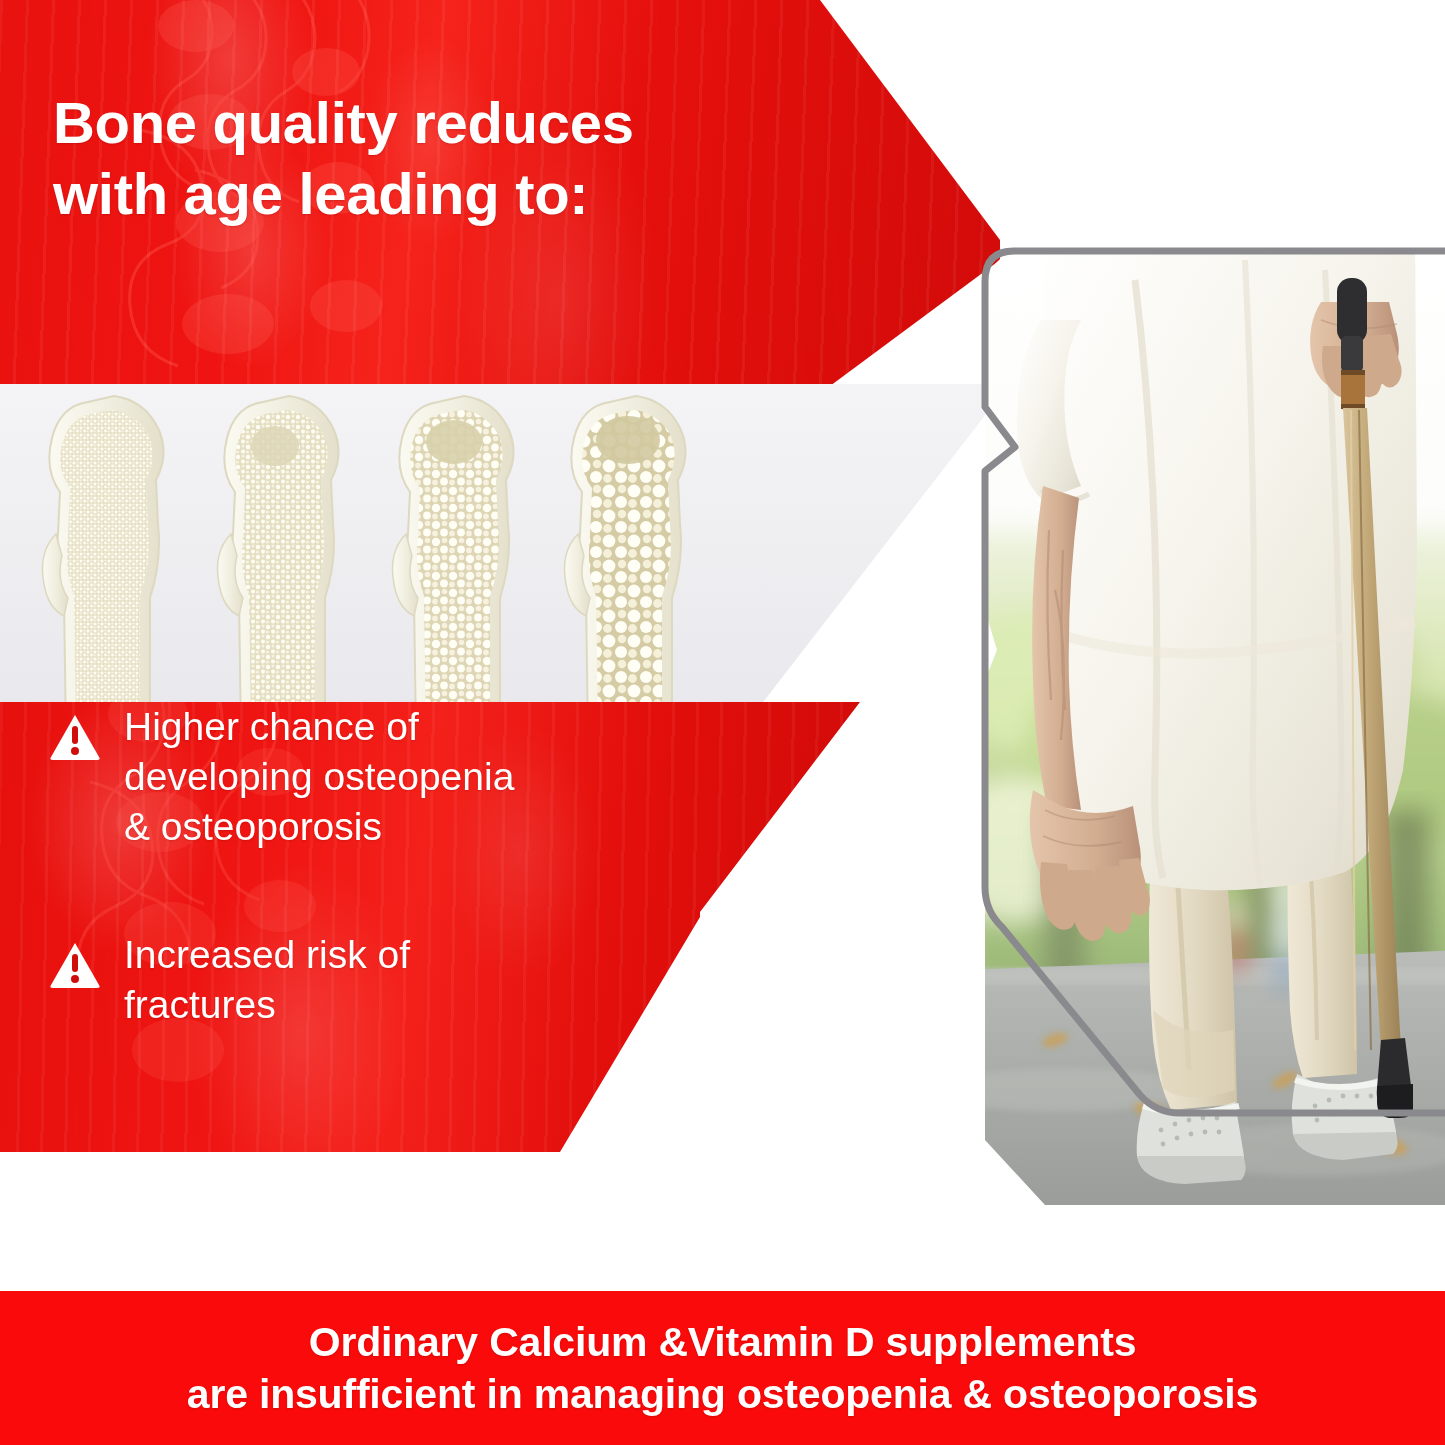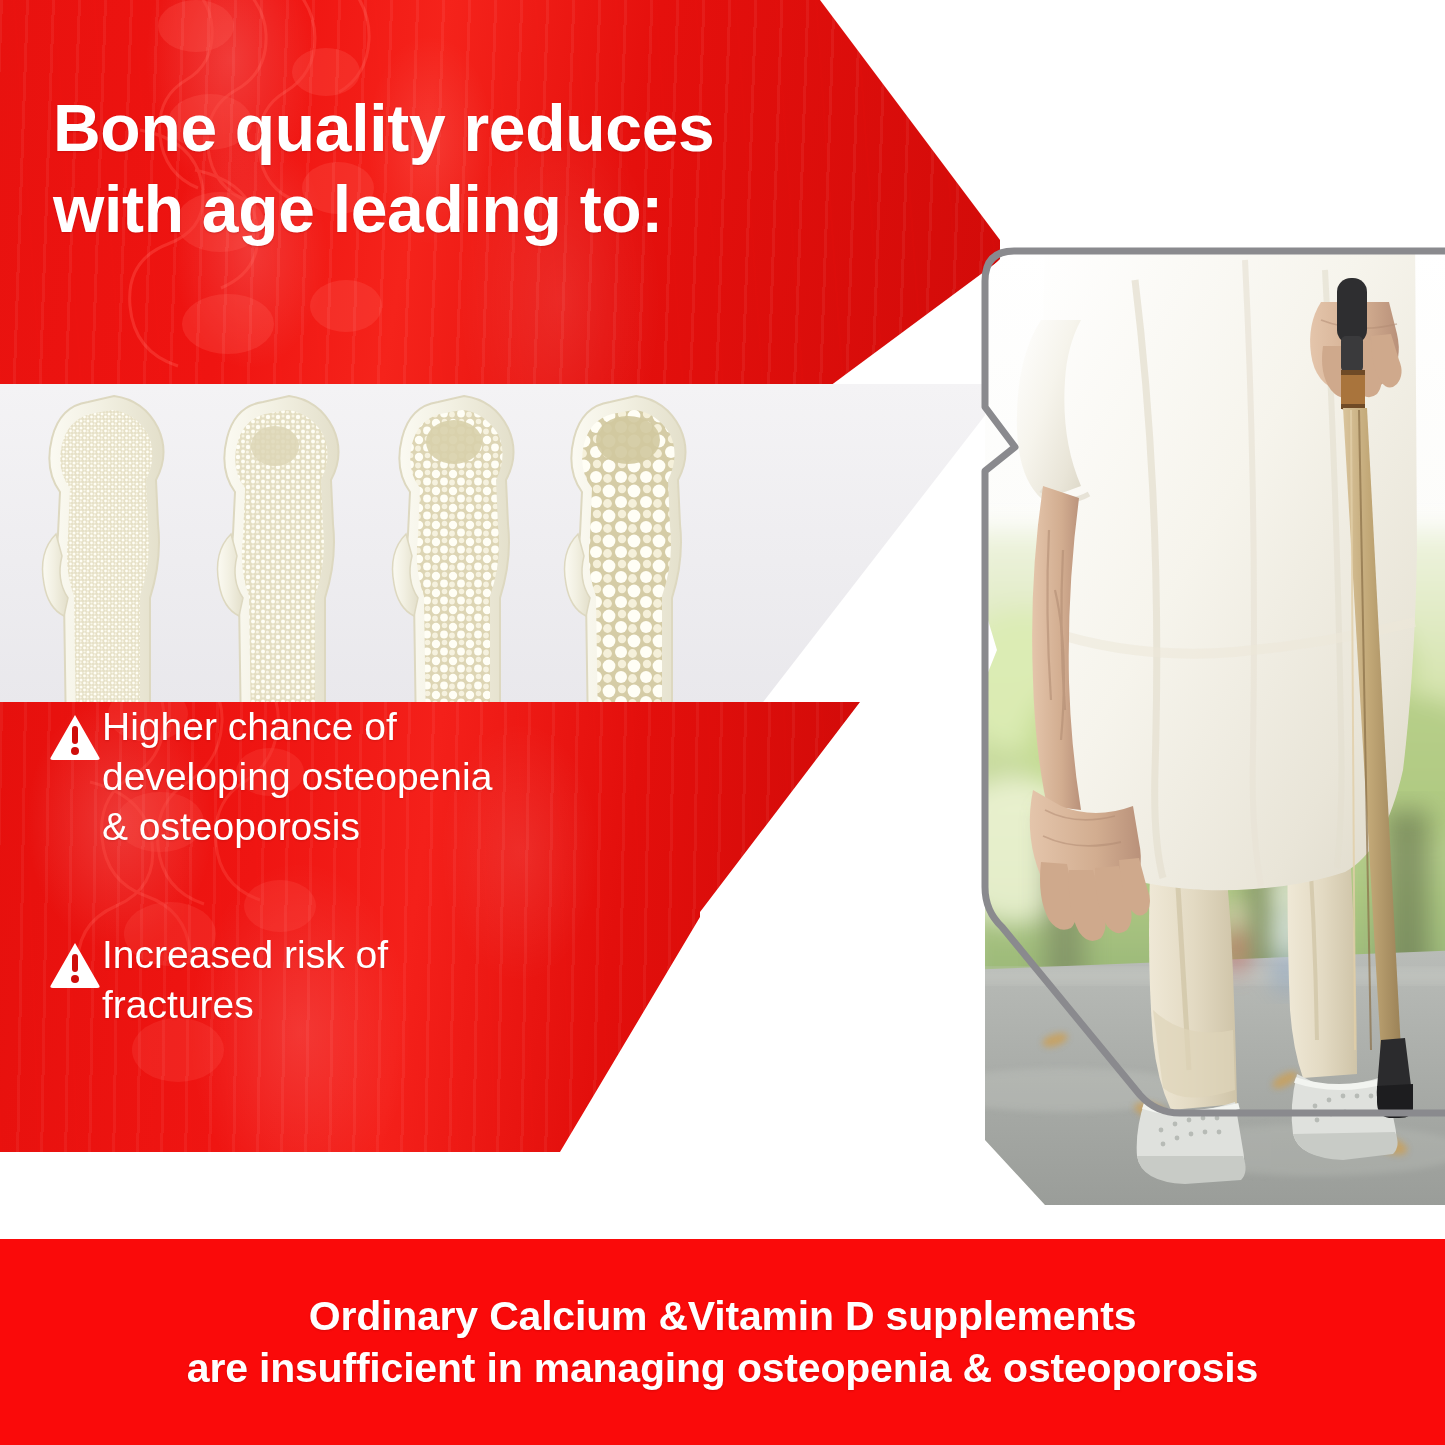--- a/index.html
+++ b/index.html
@@ -25,21 +25,21 @@
       repeating-linear-gradient(86deg, rgba(160,0,0,.07) 0 2px, rgba(0,0,0,0) 2px 40px);
     mix-blend-mode:screen;pointer-events:none;
   }
   .spine{
     position:absolute;left:100px;top:-20px;width:330px;height:430px;
     opacity:.5;pointer-events:none;
   }
 
   .hero-title{
     position:absolute;left:53px;top:88px;width:700px;
-    color:#fff;font-size:66px;font-weight:bold;line-height:1.22;
+    color:#fff;font-size:58px;font-weight:bold;line-height:1.22;
     letter-spacing:-0.3px;
     text-shadow:0 1px 2px rgba(120,0,0,.25);
     white-space:pre-line;
   }
 
   
   .bone-strip{
     position:absolute;left:0;top:384px;width:1000px;height:322px;
     background:linear-gradient(180deg,#f4f3f5 0%,#eeedf0 55%,#e9e8ec 100%);
     clip-path:polygon(0 0, 1000px 0, 1000px 12px, 760px 322px, 0 322px);
@@ -60,21 +60,21 @@
   .body-texture{
     position:absolute;inset:0;
     background:
       repeating-linear-gradient(91deg, rgba(255,255,255,.05) 0 3px, rgba(255,255,255,0) 3px 24px),
       repeating-linear-gradient(88deg, rgba(150,0,0,.06) 0 2px, rgba(0,0,0,0) 2px 38px);
     mix-blend-mode:screen;pointer-events:none;
   }
   .spine2{position:absolute;left:60px;top:-40px;width:300px;height:520px;opacity:.45;pointer-events:none;}
 
   .bullets{position:absolute;left:0;top:702px;width:720px;}
-  .bullet{display:flex;align-items:flex-start;padding:0 0 0 48px;margin-bottom:46px;}
+  .bullet{display:flex;align-items:flex-start;gap:22px;padding:0 0 0 48px;margin-bottom:46px;}
   .warn-ico{flex:0 0 auto;width:54px;height:50px;margin-top:10px;}
   .bullet-txt{
     color:#fff;font-size:39px;line-height:1.28;font-weight:normal;
     white-space:pre-line;text-shadow:0 1px 2px rgba(110,0,0,.2);
   }
 
   
   .photo-clip{
     position:absolute;left:985px;top:250px;width:460px;height:955px;
     overflow:hidden;
@@ -84,21 +84,21 @@
     );
     border-top-left-radius:26px;
   }
   .photo{position:absolute;left:0;top:0;width:460px;height:955px;}
 
   
   .frame-svg{position:absolute;left:940px;top:235px;width:510px;height:985px;pointer-events:none;}
 
   
   .banner{
-    position:absolute;left:0;bottom:0;width:1445px;height:206px;
+    position:absolute;left:0;bottom:0;width:1445px;height:154px;
     background:#fa0a0a;display:flex;align-items:center;justify-content:center;
   }
   .banner-txt{
     color:#fff;font-size:41px;font-weight:bold;line-height:1.28;text-align:center;
     white-space:pre-line;letter-spacing:-0.2px;
     text-shadow:0 1px 2px rgba(120,0,0,.25);
   }
 </style>
 </head>
 <body>

